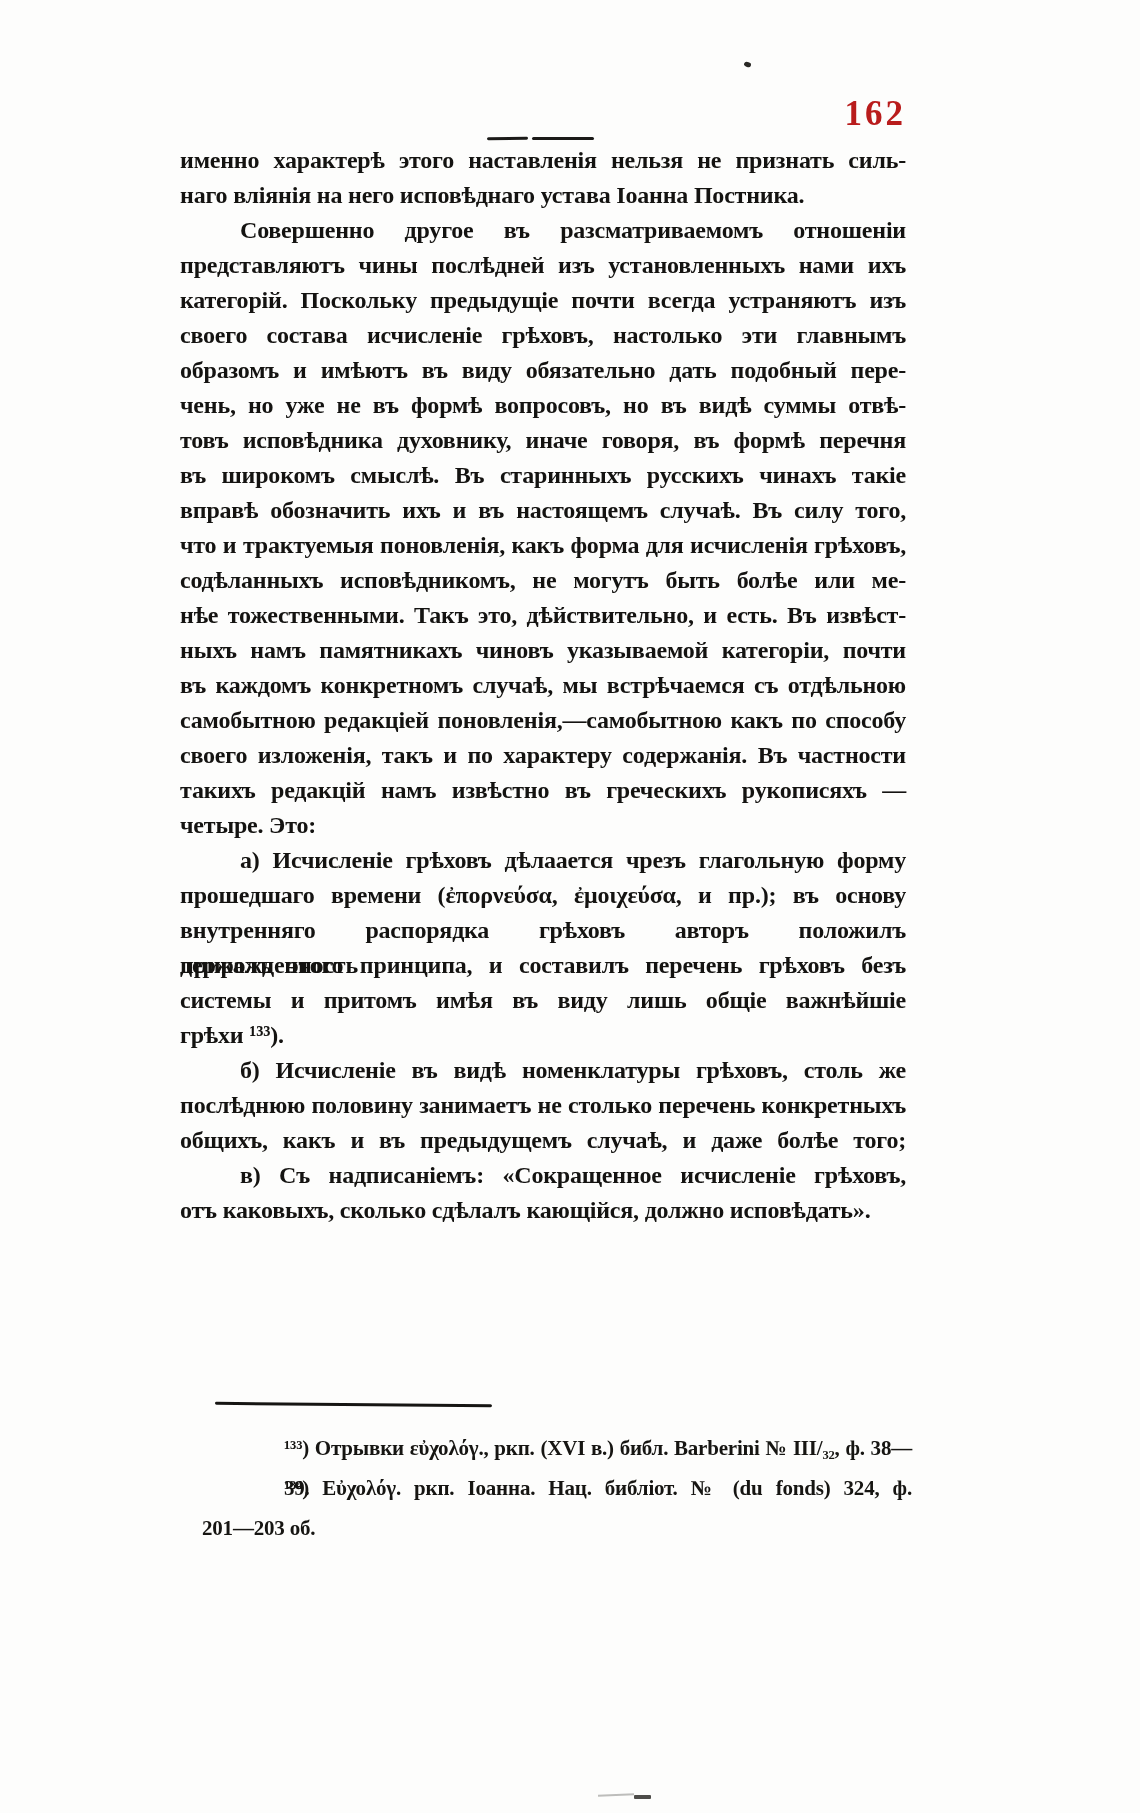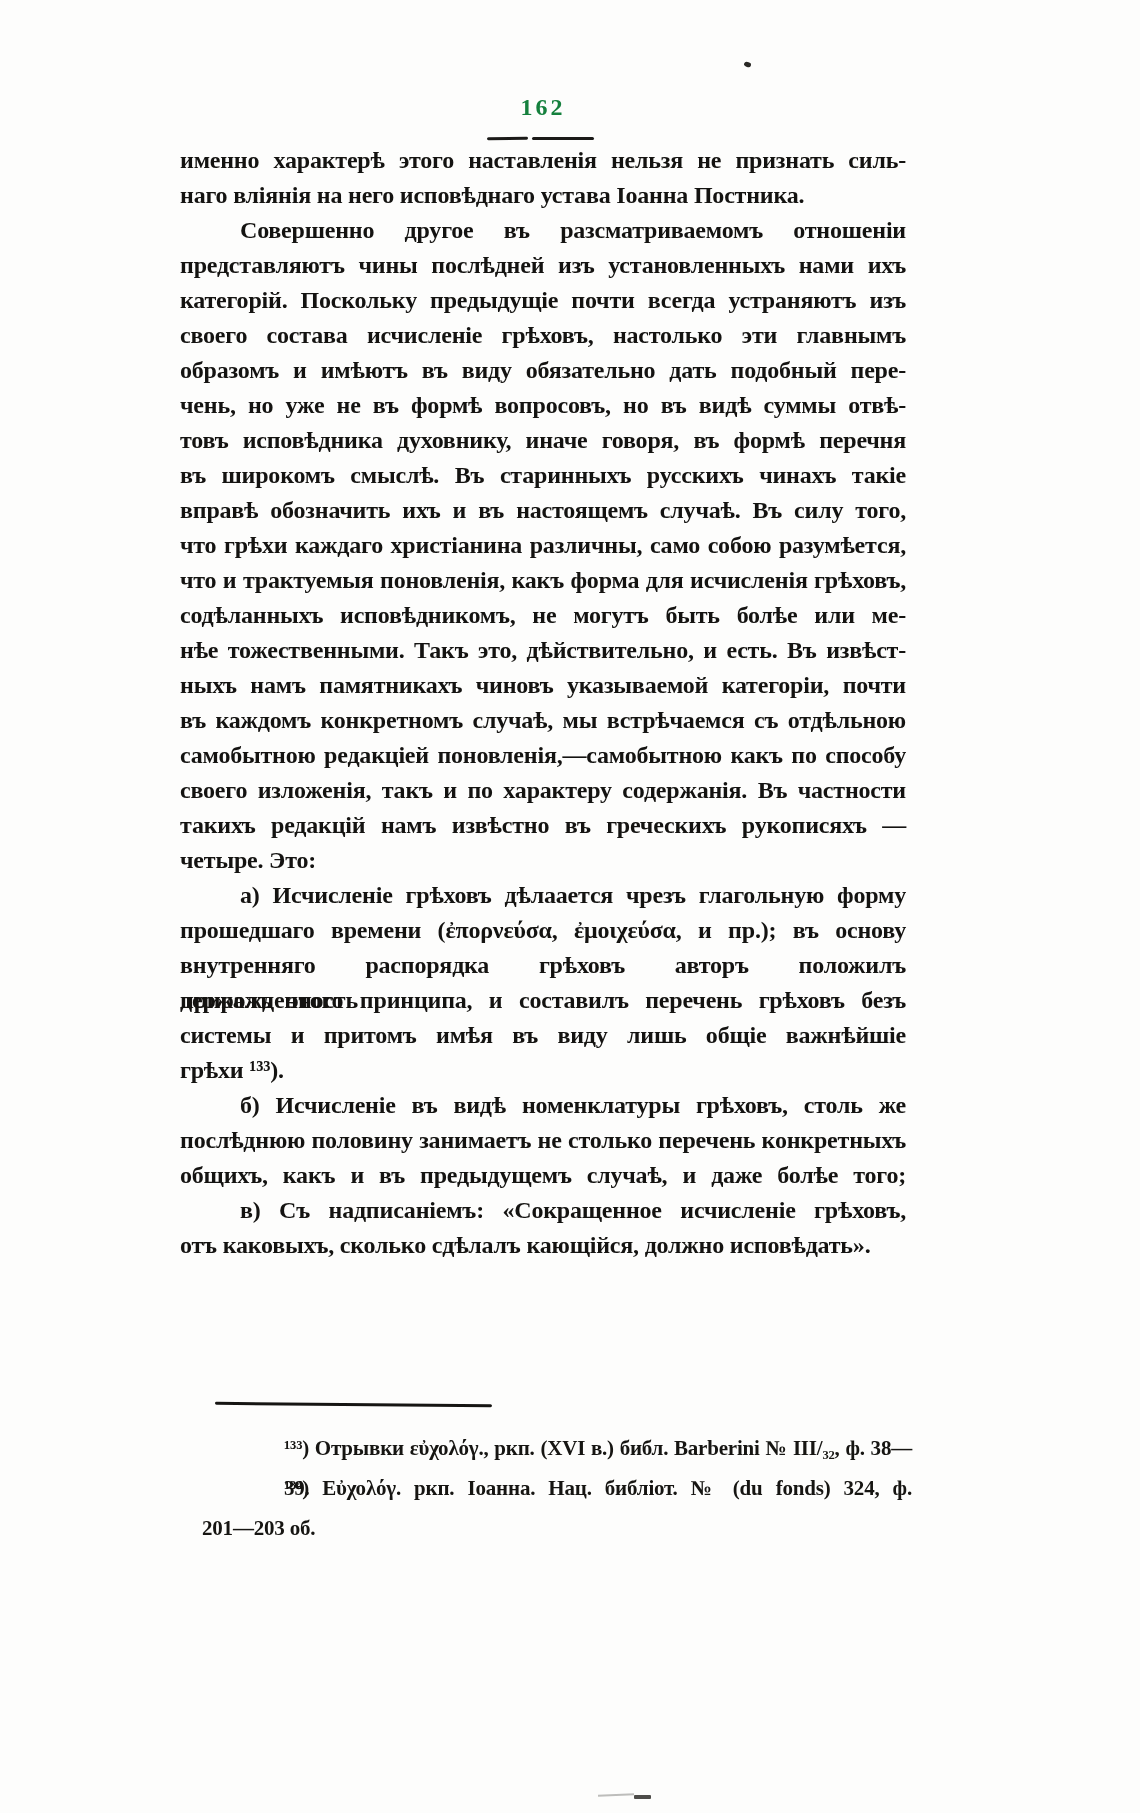--- a/index.html
+++ b/index.html
@@ -12,24 +12,24 @@
     color: #141311;
     font-family: "Liberation Serif", "DejaVu Serif", serif;
     font-weight: 700;
     overflow: hidden;
   }
   .pagenum {
     position: absolute;
     left: 180px;
     top: 94px;
     width: 726px;
-    text-align: center;
-    font-size: 24px;
+    text-align: right;
+    font-size: 35px;
     letter-spacing: 3px;
-    color: #15803d;
+    color: #b91c1c;
   }
   .pagenum-rule-a, .pagenum-rule-b {
     position: absolute;
     top: 137px;
     height: 3px;
     background: #1b1a18;
     border-radius: 2px;
   }
   .pagenum-rule-a { left: 487px; width: 41px; transform: rotate(-1deg); }
   .pagenum-rule-b { left: 532px; width: 62px; }
@@ -124,21 +124,20 @@
     <div class="line e">наго вліянія на него исповѣднаго устава Іоанна Постника.</div>
     <div class="line j i">Совершенно другое въ разсматриваемомъ отношеніи</div>
     <div class="line j">представляютъ чины послѣдней изъ установленныхъ нами ихъ</div>
     <div class="line j">категорій. Поскольку предыдущіе почти всегда устраняютъ изъ</div>
     <div class="line j">своего состава исчисленіе грѣховъ, настолько эти главнымъ</div>
     <div class="line j">образомъ и имѣютъ въ виду обязательно дать подобный пере-</div>
     <div class="line j">чень, но уже не въ формѣ вопросовъ, но въ видѣ суммы отвѣ-</div>
     <div class="line j">товъ исповѣдника духовнику, иначе говоря, въ формѣ перечня</div>
     <div class="line j">въ широкомъ смыслѣ. Въ старинныхъ русскихъ чинахъ такіе</div>
     <div class="line j">вправѣ обозначить ихъ и въ настоящемъ случаѣ. Въ силу того,</div>
-    <div class="line j">что грѣхи каждаго христіанина различны, само собою разумѣется,</div>
     <div class="line j">что и трактуемыя поновленія, какъ форма для исчисленія грѣховъ,</div>
     <div class="line j">содѣланныхъ исповѣдникомъ, не могутъ быть болѣе или ме-</div>
     <div class="line j">нѣе тожественными. Такъ это, дѣйствительно, и есть. Въ извѣст-</div>
     <div class="line j">ныхъ намъ памятникахъ чиновъ указываемой категоріи, почти</div>
     <div class="line j">въ каждомъ конкретномъ случаѣ, мы встрѣчаемся съ отдѣльною</div>
     <div class="line j">самобытною редакціей поновленія,—самобытною какъ по способу</div>
     <div class="line j">своего изложенія, такъ и по характеру содержанія. Въ частности</div>
     <div class="line j">такихъ редакцій намъ извѣстно въ греческихъ рукописяхъ —</div>
     <div class="line e">четыре. Это:</div>
     <div class="line j i">а) Исчисленіе грѣховъ дѣлаается чрезъ глагольную форму</div>

